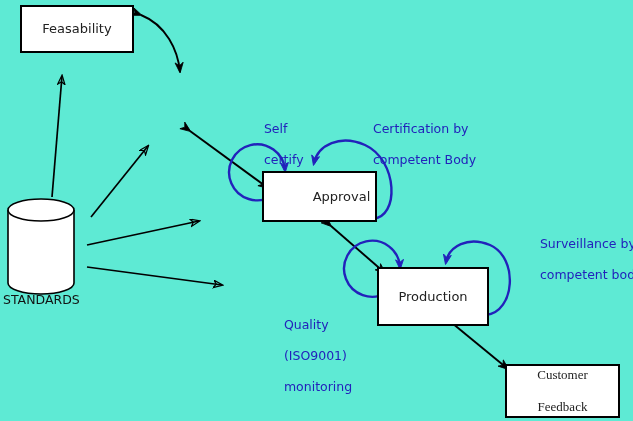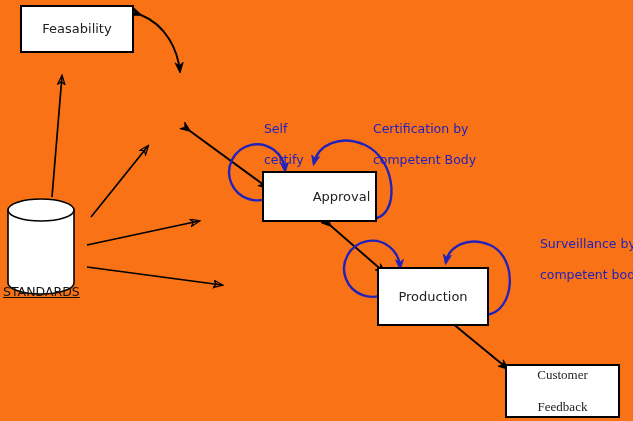--- a/index.html
+++ b/index.html
@@ -1,19 +1,19 @@
 <!DOCTYPE html>
 <html><head>
 <meta charset="utf-8">
 <style>
   html,body{margin:0;padding:0;background:#ffffff;}
   #stage{
     position:relative;
     width:633px;height:421px;
-    background:#f97316;
+    background:#5eead4;
     overflow:hidden;
     font-family:"DejaVu Sans","Liberation Sans",sans-serif;
   }
   #wires{position:absolute;left:0;top:0;width:633px;height:421px;}
   .node{
     position:absolute;
     box-sizing:border-box;
     border:2px solid #000000;
     background:#ffffff;
     display:flex;align-items:center;justify-content:center;
@@ -42,21 +42,21 @@
   }
   #n-feas{left:20px;top:5px;width:114px;height:48px;}
   #n-design{left:110px;top:76px;width:114px;height:52px;}
   #n-approval{left:262px;top:171px;width:115px;height:51px;padding-left:44px;}
   #n-production{left:377px;top:267px;width:112px;height:59px;}
   #n-feedback{left:505px;top:364px;width:115px;height:54px;font-family:Liberation Serif, serif;}
   #lbl-self{left:248px;top:105px;}
   #lbl-cert{left:357px;top:105px;}
   #lbl-surv{left:524px;top:220px;}
   #lbl-quality{left:268px;top:301px;}
-  #lbl-standards{left:3px;top:284px;font-size:12.5px;text-decoration:underline;}
+  #lbl-standards{left:3px;top:292px;font-size:12.5px;}
 </style>
 </head>
 <body>
 
 <div id="stage">
 
   <svg id="wires" viewBox="0 0 633 421" xmlns="http://www.w3.org/2000/svg">
     <defs>
       <marker id="ahK" markerWidth="11" markerHeight="11" refX="9" refY="4" orient="auto" markerUnits="userSpaceOnUse">
         <path d="M0.5,0.3 L10,4 L0.5,7.7 L3.2,4 Z" fill="none" stroke="#000" stroke-width="1.2" stroke-linejoin="miter"></path>
@@ -153,14 +153,19 @@
   <div class="label" id="lbl-cert">
     <span>Certification by</span><br>
     <span>competent Body</span>
   </div>
 
   <div class="label" id="lbl-surv">
     <span>Surveillance by</span><br>
     <span>competent body</span>
   </div>
 
+  <div class="label" id="lbl-quality">
+    <span>Quality</span><br>
+    <span>(ISO9001)</span><br>
+    <span>monitoring</span>
+  </div>
 
 </div>
 
 </body></html>

